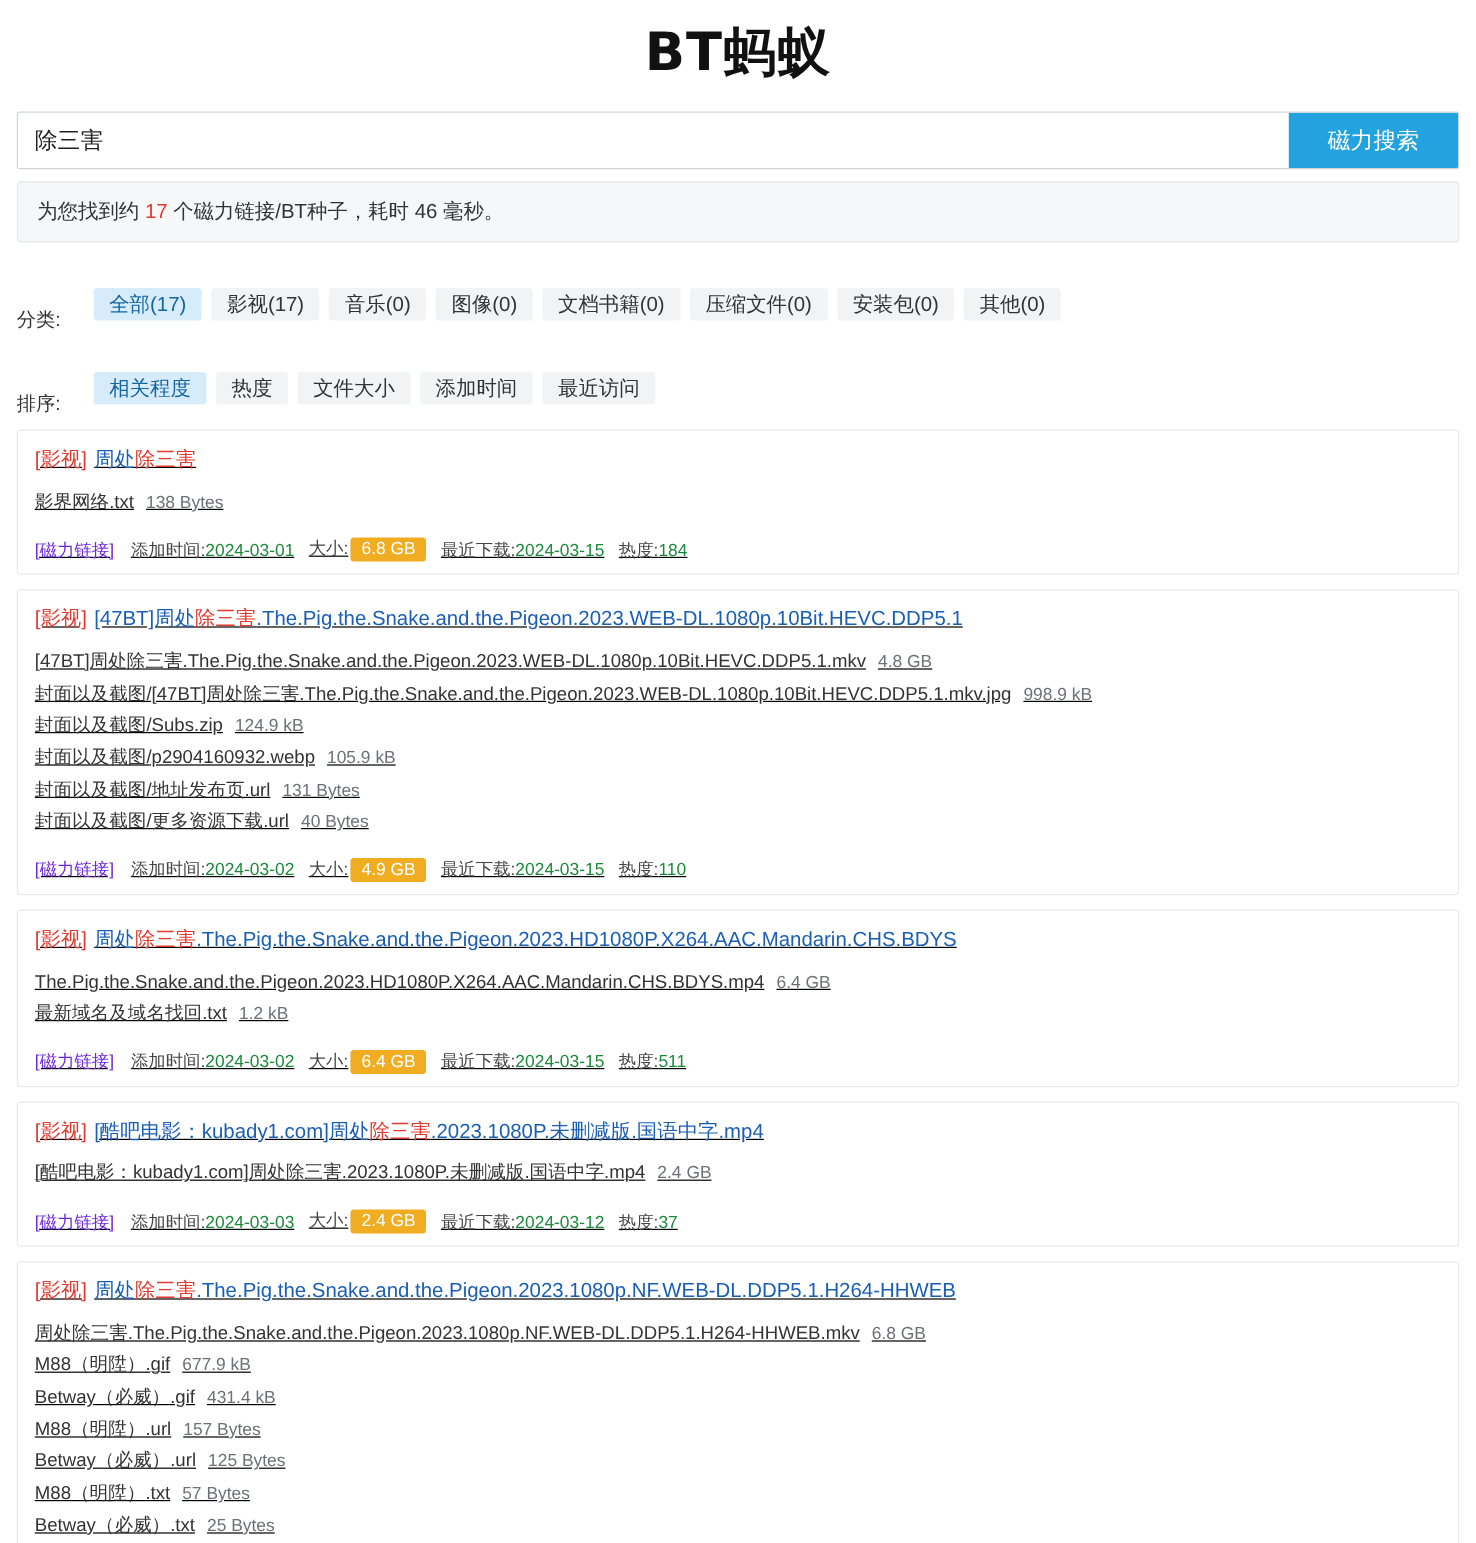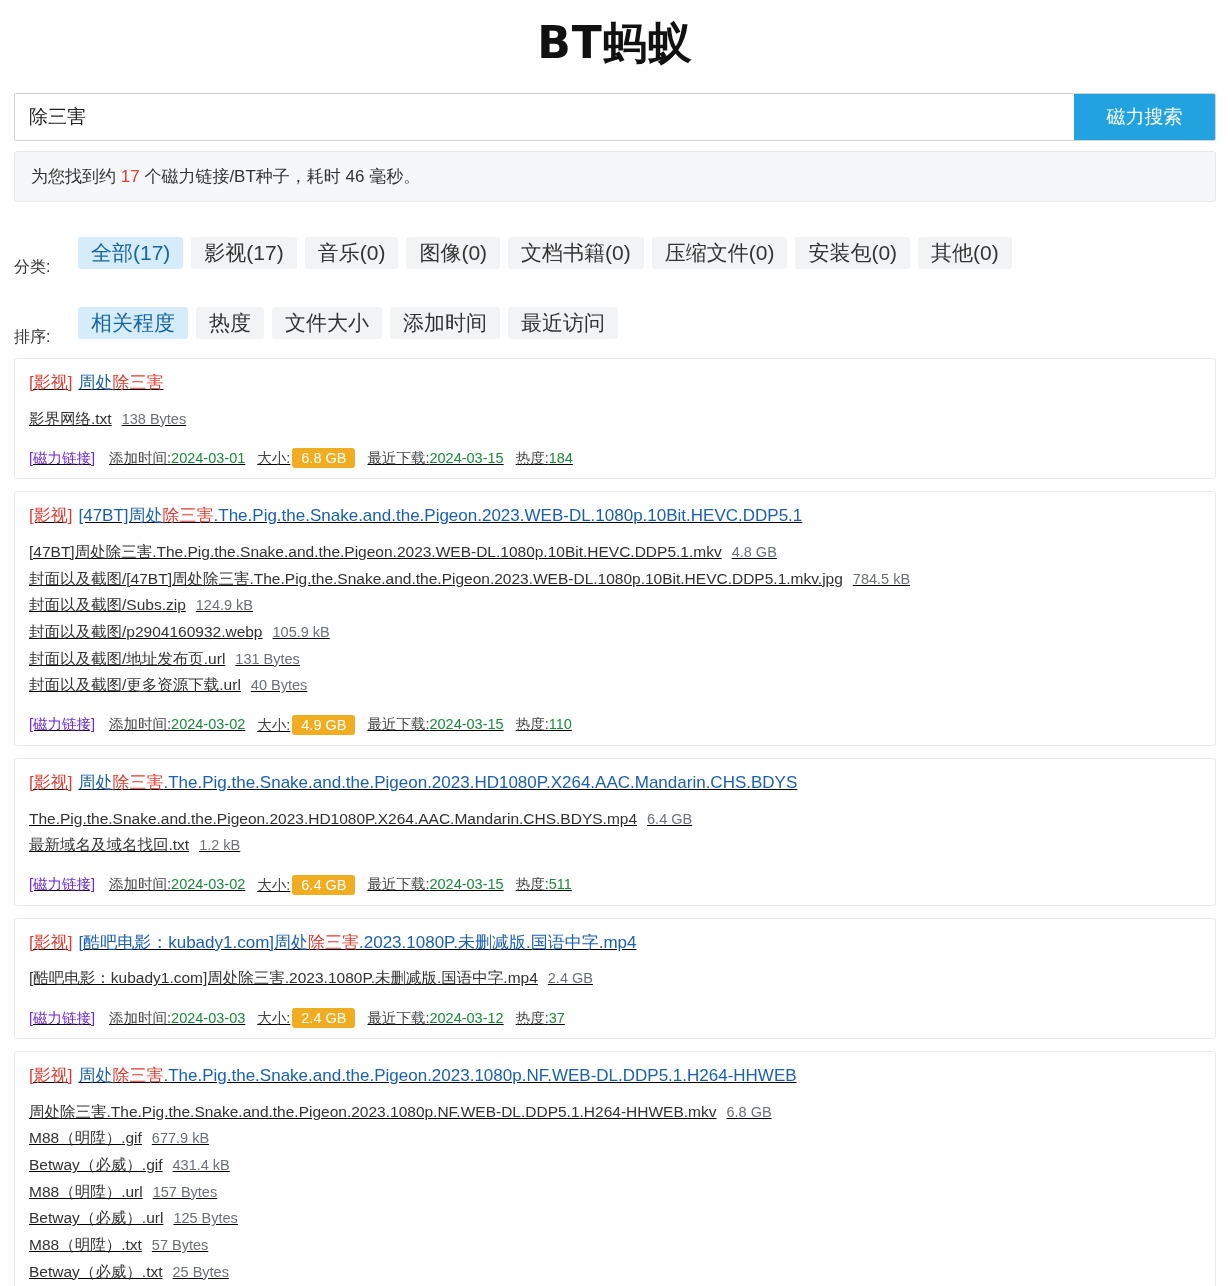--- a/index.html
+++ b/index.html
@@ -71,21 +71,21 @@
     font-size: 16px;
     color: #333;
     width: 64px;
     flex: 0 0 auto;
     margin-top: 41px;
   }
   .chip {
     display: inline-block;
     padding: 2px 13px;
     margin-right: 8px;
-    font-size: 21px;
+    font-size: 17px;
     color: #333;
     background: #f2f3f4;
     border-radius: 3px;
     cursor: pointer;
     white-space: nowrap;
     margin-top: 12px;
   }
   .chip.active {
     background: #d7ecfb;
     color: #1565a0;
@@ -196,21 +196,21 @@
           <span class="meta-seg"><span>添加时间:</span><span class="meta-val-green">2024-03-01</span></span>
           <span class="meta-seg"><span>大小:</span><span class="size-badge">6.8 GB</span></span>
           <span class="meta-seg"><span>最近下载:</span><span class="meta-val-green">2024-03-15</span></span>
           <span class="meta-seg"><span>热度:</span><span class="meta-val-green">184</span></span>
         </div>
       </div>
       <div class="result-item">
         <div class="result-title"><span class="cat-tag">[影视]</span><a class="title-link"><span>[47BT]周处</span><span class="hl">除三害</span><span>.The.Pig.the.Snake.and.the.Pigeon.2023.WEB-DL.1080p.10Bit.HEVC.DDP5.1</span></a></div>
         <div class="file-list">
           <div class="file-row"><span>[47BT]周处除三害.The.Pig.the.Snake.and.the.Pigeon.2023.WEB-DL.1080p.10Bit.HEVC.DDP5.1.mkv</span><span class="file-size">4.8 GB</span></div>
-          <div class="file-row"><span>封面以及截图/[47BT]周处除三害.The.Pig.the.Snake.and.the.Pigeon.2023.WEB-DL.1080p.10Bit.HEVC.DDP5.1.mkv.jpg</span><span class="file-size">784.5 kB</span></div>
+          <div class="file-row"><span>封面以及截图/[47BT]周处除三害.The.Pig.the.Snake.and.the.Pigeon.2023.WEB-DL.1080p.10Bit.HEVC.DDP5.1.mkv.jpg</span><span class="file-size">998.9 kB</span></div>
           <div class="file-row"><span>封面以及截图/Subs.zip</span><span class="file-size">124.9 kB</span></div>
           <div class="file-row"><span>封面以及截图/p2904160932.webp</span><span class="file-size">105.9 kB</span></div>
           <div class="file-row"><span>封面以及截图/地址发布页.url</span><span class="file-size">131 Bytes</span></div>
           <div class="file-row"><span>封面以及截图/更多资源下载.url</span><span class="file-size">40 Bytes</span></div>
         </div>
         <div class="meta-row">
           <span class="meta-magnet">[磁力链接]</span>
           <span class="meta-seg"><span>添加时间:</span><span class="meta-val-green">2024-03-02</span></span>
           <span class="meta-seg"><span>大小:</span><span class="size-badge">4.9 GB</span></span>
           <span class="meta-seg"><span>最近下载:</span><span class="meta-val-green">2024-03-15</span></span>

